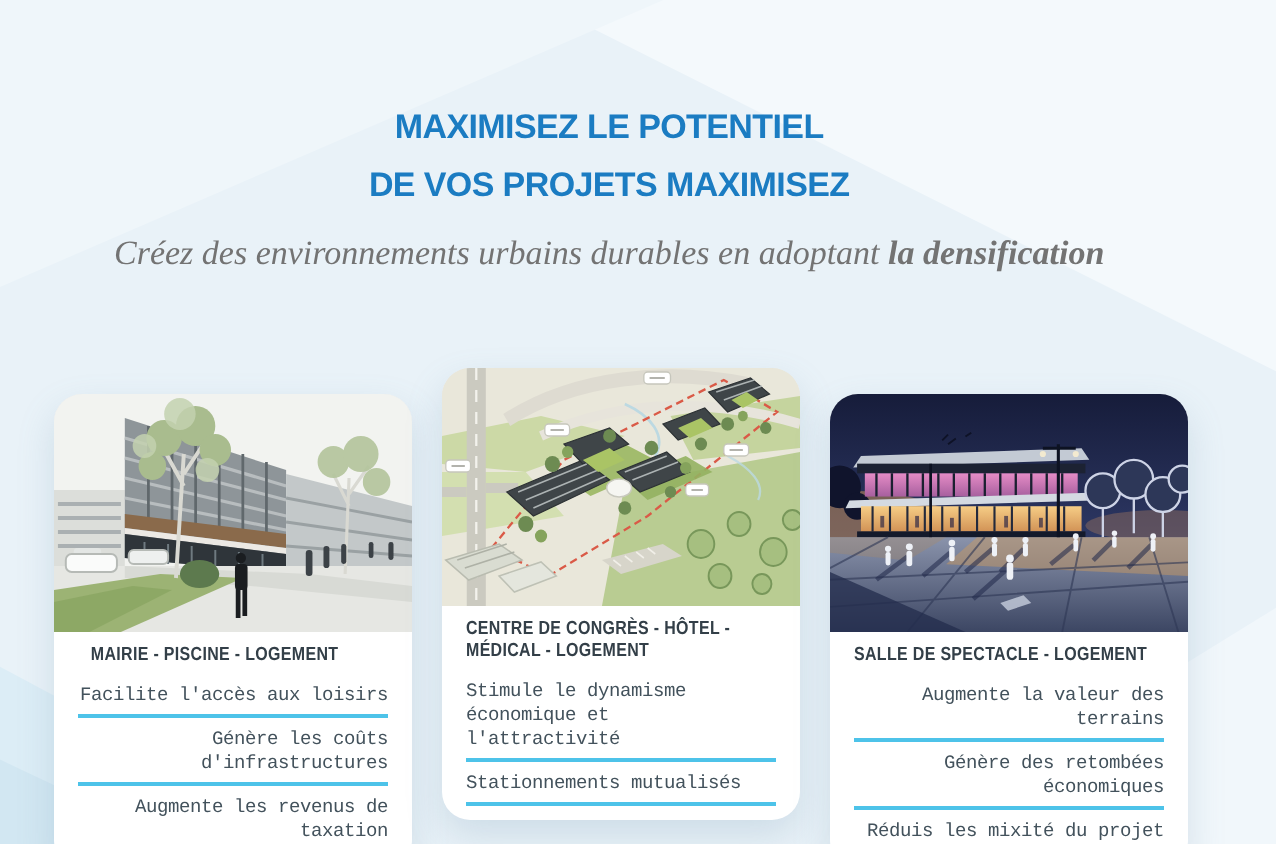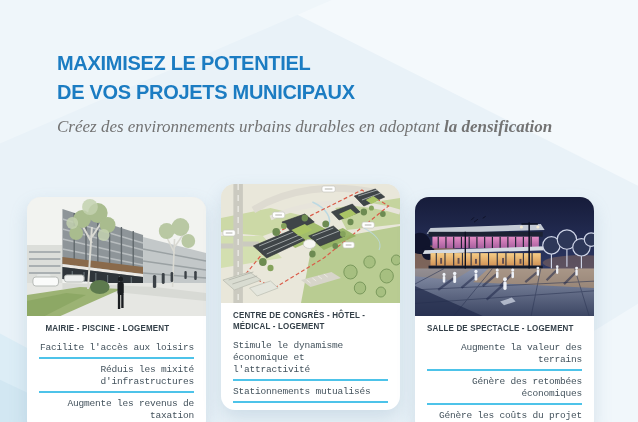--- a/index.html
+++ b/index.html
@@ -15,22 +15,22 @@
         clip-path:polygon(0 0, 52% 0, 0 34%);}
   .bg-3{left:0;top:0;width:638px;height:422px;background:#dcedf6;
         clip-path:polygon(0 79%, 26% 100%, 0 100%);}
   .bg-4{left:0;top:0;width:638px;height:422px;background:#d2e7f2;
         clip-path:polygon(0 90%, 14% 100%, 0 100%);}
   .bg-5{left:0;top:0;width:638px;height:422px;background:#f1f7fb;
         clip-path:polygon(100% 72%, 100% 100%, 70% 100%);}
 
   .header{position:absolute; left:57px; top:49px;}
   .page-title{
-    font-size:20px; font-weight:bold; letter-spacing:-0.3px;
-    line-height:29px; color:#1b7cc2; margin:0;
+    font-size:17px; font-weight:bold; letter-spacing:-0.3px;
+    line-height:29px; color:#1b7cc2; margin:0;text-align:center;
   }
   .subtitle{
     margin-top:9px; font-family:"Liberation Serif", serif; font-style:italic;
     font-size:17px; line-height:22px; color:#737373;
   }
   .subtitle b{font-weight:bold;}
 
   .cards{position:absolute; left:27px; top:184px; display:flex; gap:15px; align-items:flex-start;}
   .card{
     width:179px; background:#ffffff; border-radius:14px;
@@ -54,21 +54,21 @@
 
   <div class="bg-shape bg-1"></div>
   <div class="bg-shape bg-2"></div>
   <div class="bg-shape bg-3"></div>
   <div class="bg-shape bg-4"></div>
   <div class="bg-shape bg-5"></div>
 
   <div class="header">
     <h1 class="page-title">
       <div>MAXIMISEZ LE POTENTIEL</div>
-      <div>DE VOS PROJETS MUNICIPAUX</div>
+      <div>DE VOS PROJETS MAXIMISEZ</div>
     </h1>
     <div class="subtitle">
       <div><span>Créez des environnements urbains durables en adoptant </span><b>la densification</b></div>
     </div>
   </div>
 
   <div class="cards">
 
     <div class="card card-side">
       <div class="card-img">
@@ -128,21 +128,21 @@
       </div>
       <div class="card-body">
         <div class="card-title">
           <div class="card-title-line">MAIRIE - PISCINE - LOGEMENT</div>
         </div>
         <div class="benefit">
           <div class="benefit-text">Facilite l'accès aux loisirs</div>
           <div class="benefit-rule"></div>
         </div>
         <div class="benefit">
-          <div class="benefit-text">Réduis les mixité d'infrastructures</div>
+          <div class="benefit-text">Génère les coûts d'infrastructures</div>
           <div class="benefit-rule"></div>
         </div>
         <div class="benefit">
           <div class="benefit-text">Augmente les revenus de taxation</div>
           <div class="benefit-rule"></div>
         </div>
       </div>
     </div>
 
     <div class="card">
@@ -330,20 +330,20 @@
         </div>
         <div class="benefit">
           <div class="benefit-text">Augmente la valeur des terrains</div>
           <div class="benefit-rule"></div>
         </div>
         <div class="benefit">
           <div class="benefit-text">Génère des retombées économiques</div>
           <div class="benefit-rule"></div>
         </div>
         <div class="benefit">
-          <div class="benefit-text">Génère les coûts du projet</div>
+          <div class="benefit-text">Réduis les mixité du projet</div>
           <div class="benefit-rule"></div>
         </div>
       </div>
     </div>
 
   </div>
 </div>
 
 </body></html>

